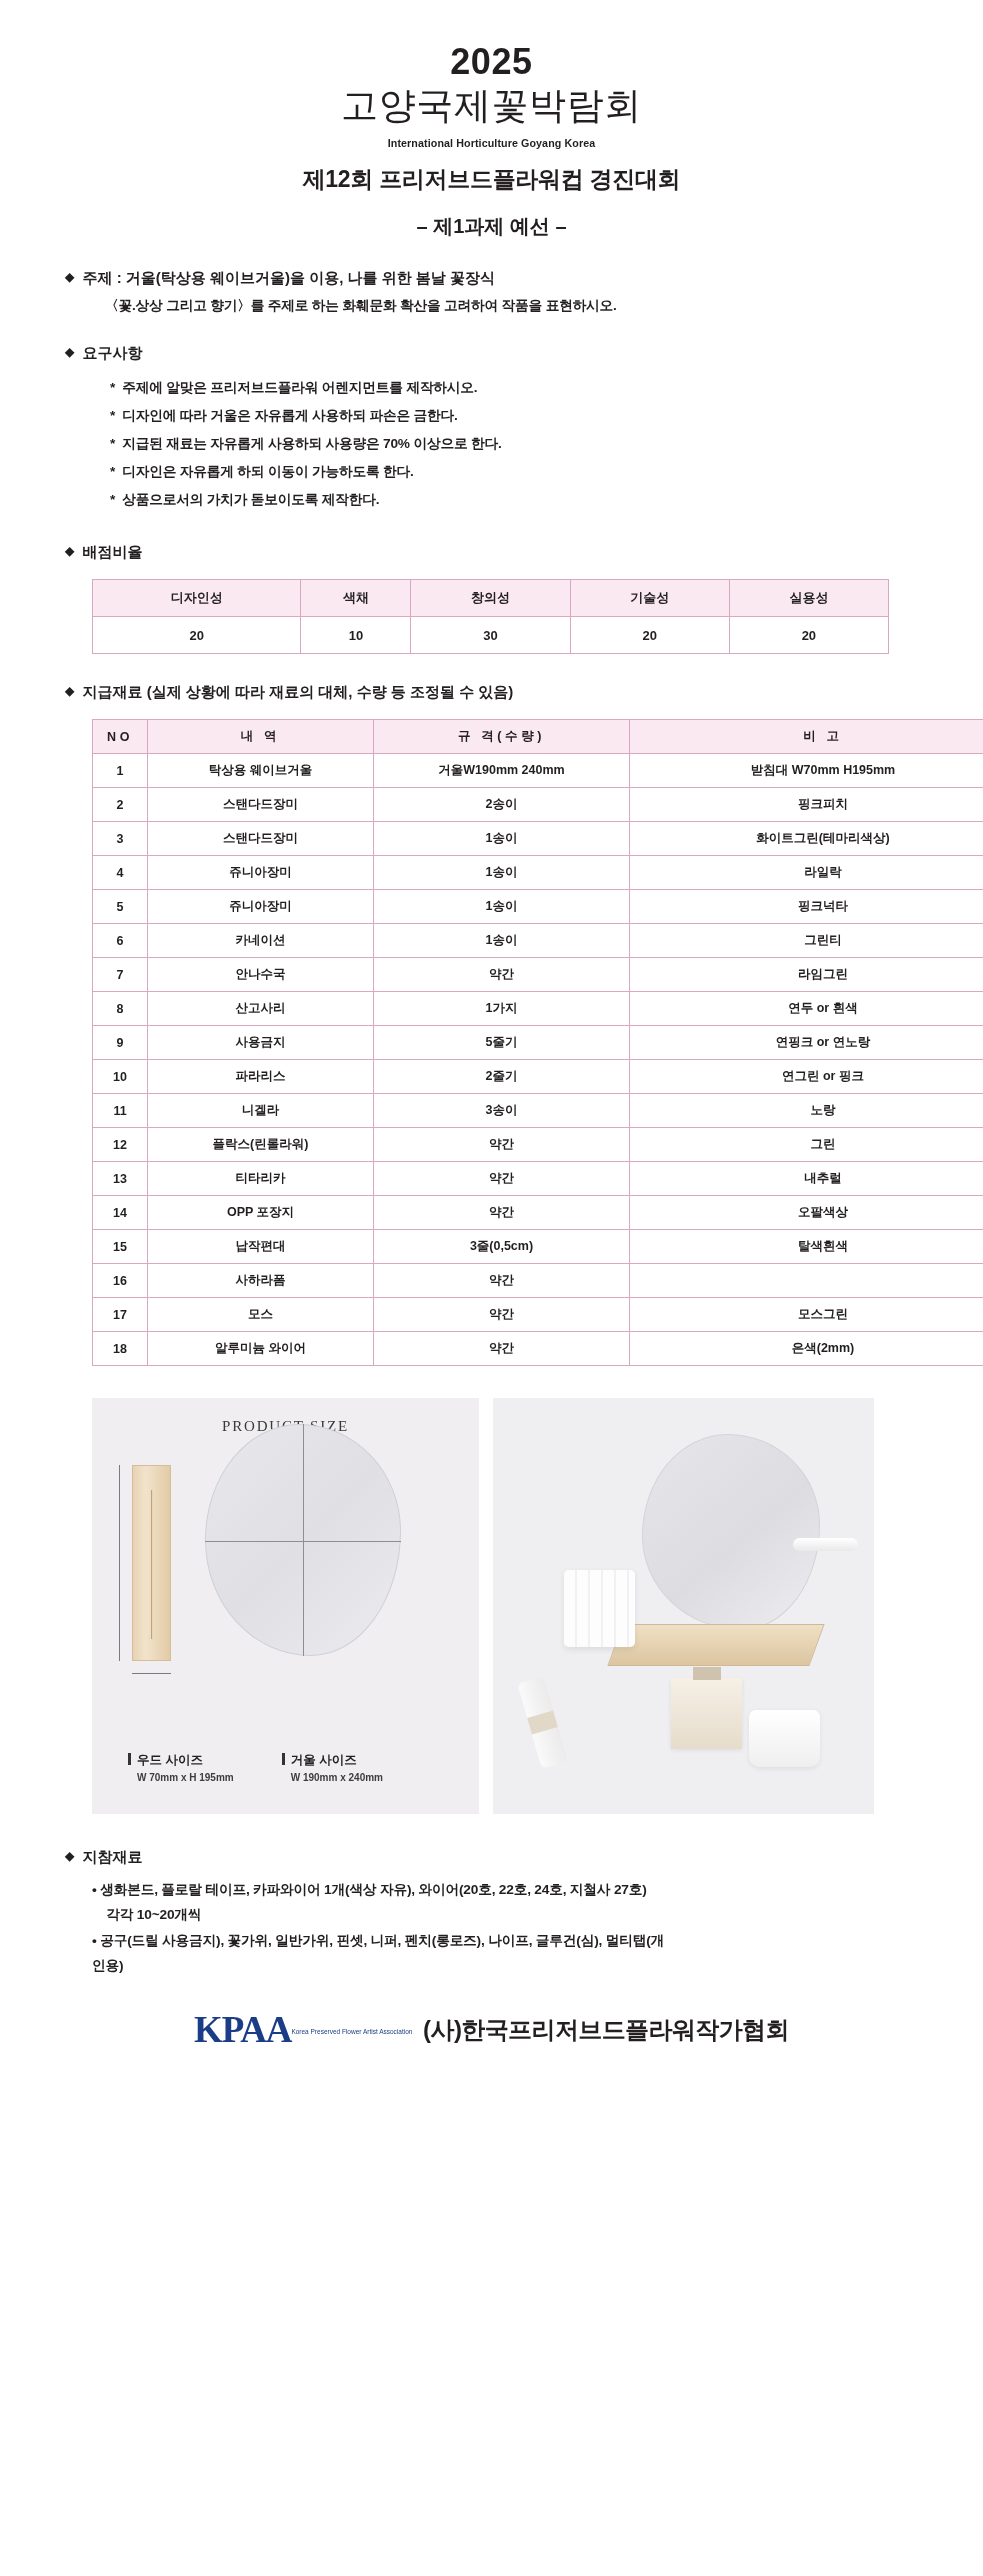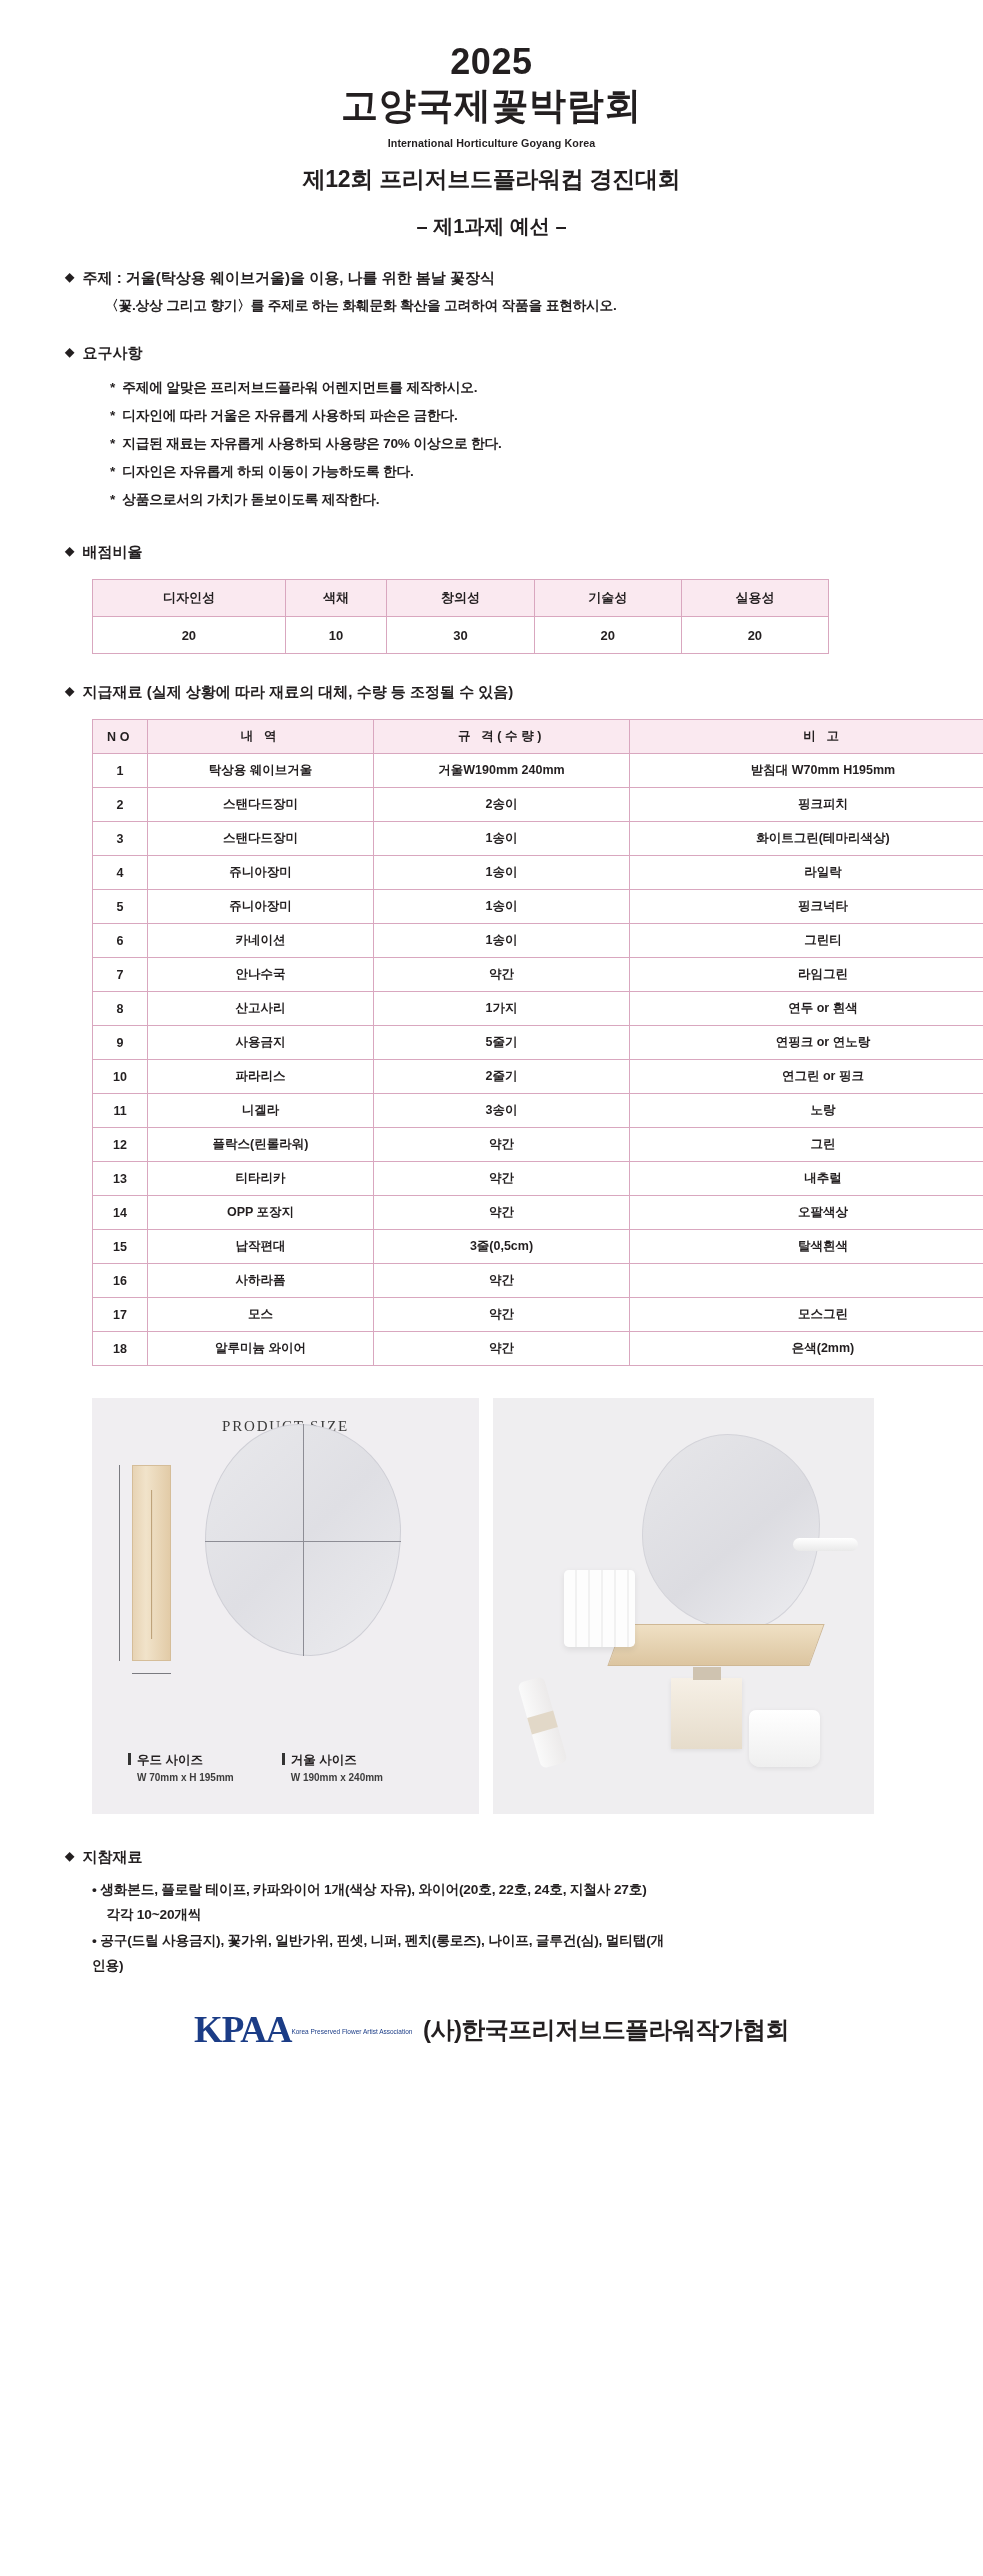--- a/index.html
+++ b/index.html
@@ -18,21 +18,21 @@
   
   .header { text-align: center; }
   .h-year {
     font-size: 36px;
     font-weight: bold;
     letter-spacing: 0.6px;
     line-height: 1.1;
   }
   .h-title {
     font-size: 37px;
-    font-weight: bold;
+    font-weight: normal;
     letter-spacing: 0.6px;
     line-height: 1.2;
     margin-top: 2.4px;
   }
   .h-sub-en {
     font-size: 10.7px;
     font-weight: bold;
     letter-spacing: 0.1px;
     margin-top: 8.3px;
     color: #231f20;
@@ -86,21 +86,21 @@
     margin-left: 18px;
   }
   .bullets li span.star { margin-right: 7.1px; }
 
   
   table {
     border-collapse: collapse;
     width: 100%;
   }
   .score-wrap { margin-top: 15.5px; padding-left: 27px; padding-right: 12px; }
-  .score-table { width: 737px; }
+  .score-table { width: 797px; }
   .score-table th,
   .score-table td {
     border: 0.6px solid #d9a7bf;
     height: 37px;
     text-align: center;
     font-size: 13px;
     font-weight: bold;
   }
   .score-table th { background: #fae9f0; }
   .score-table td { background: #ffffff; }

